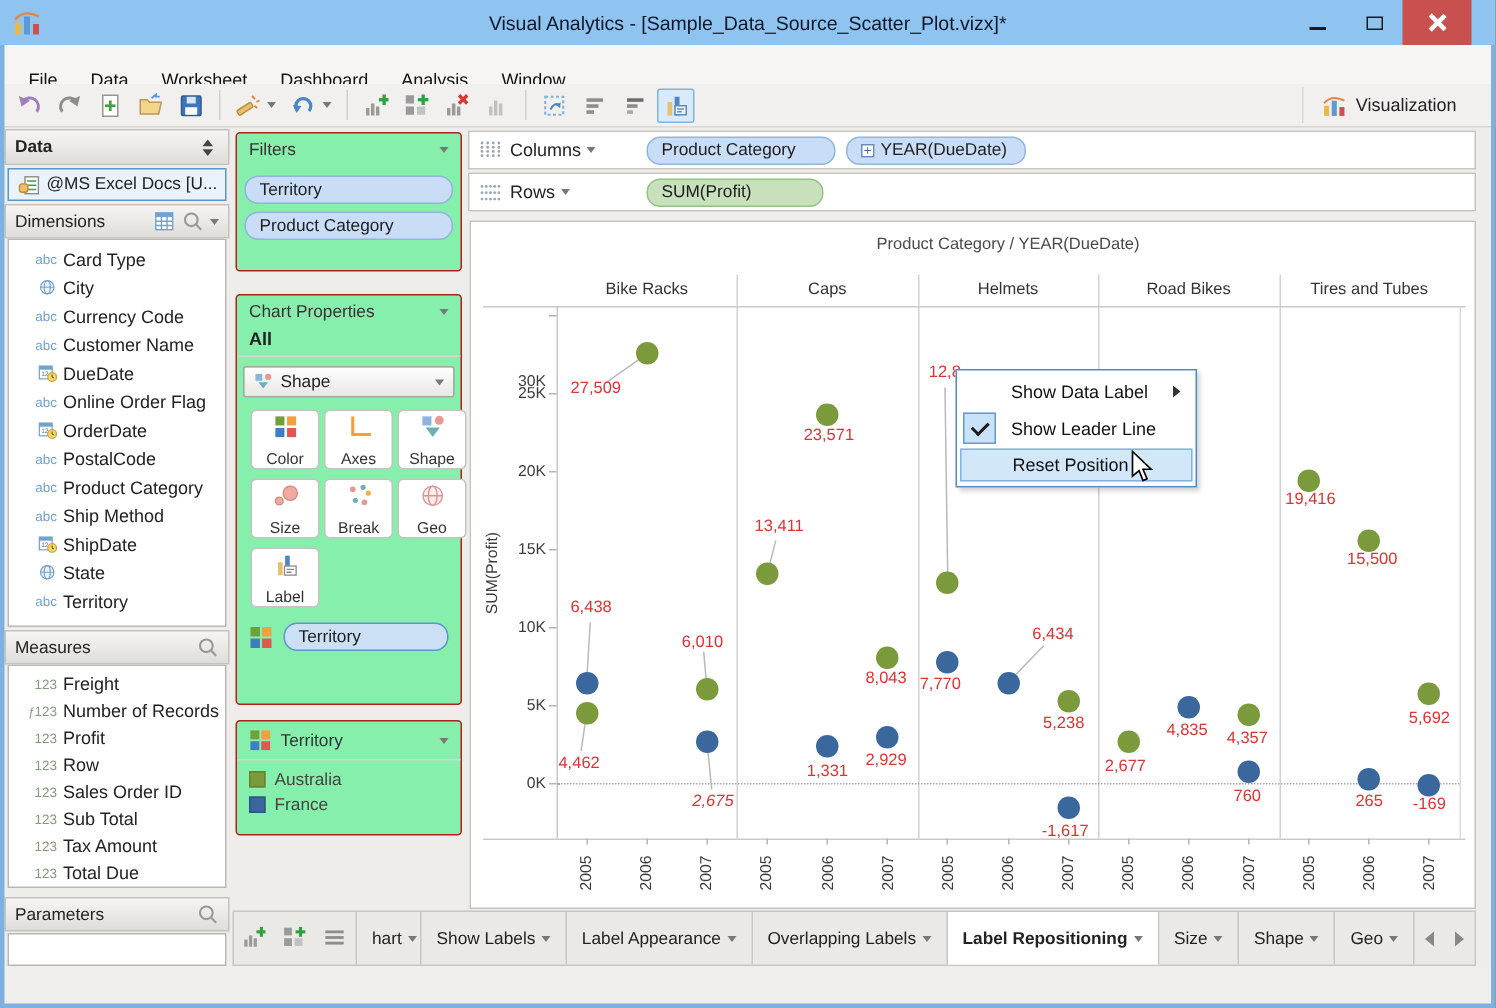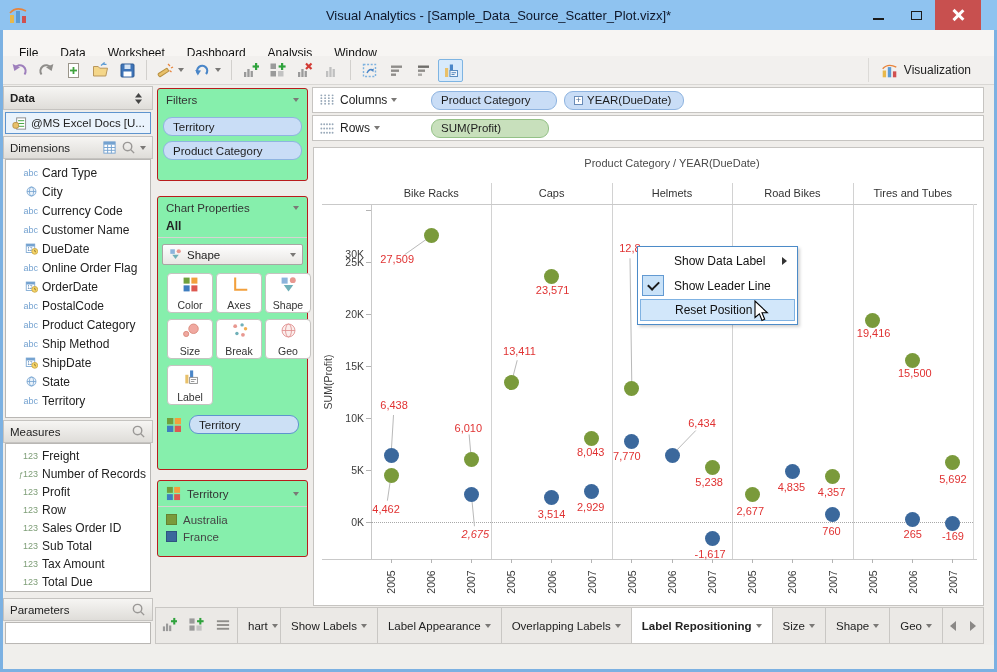--- a/index.html
+++ b/index.html
@@ -772,21 +772,21 @@
       <div class="dlabel" style="left: 34.0667px; top: 354.595px; color: rgb(224, 50, 50);">4,462</div>
       <div class="dot" style="left: 149.833px; top: 303.996px; background: rgb(122, 154, 59);"></div>
       <div class="dlabel" style="left: 116.333px; top: 274px; color: rgb(224, 50, 50);">6,010</div>
       <div class="dot" style="left: 149.833px; top: 338.68px; background: rgb(59, 104, 156);"></div>
       <div class="dlabel" style="left: 123.333px; top: 380.18px; color: rgb(224, 50, 50); font-style: italic;">2,675</div>
       <div class="dot" style="left: 189.967px; top: 227.026px; background: rgb(122, 154, 59);"></div>
       <div class="dlabel" style="left: 167.467px; top: 196.526px; color: rgb(224, 50, 50);">13,411</div>
       <div class="dot" style="left: 230.1px; top: 121.362px; background: rgb(122, 154, 59);"></div>
       <div class="dlabel" style="left: 200.6px; top: 135.862px; color: rgb(224, 50, 50);">23,571</div>
       <div class="dot" style="left: 230.1px; top: 342.133px; background: rgb(59, 104, 156);"></div>
-      <div class="dlabel" style="left: 199.6px; top: 359.633px; color: rgb(224, 50, 50);">3,514</div>
+      <div class="dlabel" style="left: 199.6px; top: 359.633px; color: rgb(224, 50, 50);">1,331</div>
       <div class="dot" style="left: 270.233px; top: 282.853px; background: rgb(122, 154, 59);"></div>
       <div class="dlabel" style="left: 238.733px; top: 298.353px; color: rgb(224, 50, 50);">8,043</div>
       <div class="dot" style="left: 270.233px; top: 336.038px; background: rgb(59, 104, 156);"></div>
       <div class="dlabel" style="left: 238.733px; top: 352.538px; color: rgb(224, 50, 50);">2,929</div>
       <div class="dot" style="left: 310.367px; top: 232.86px; background: rgb(122, 154, 59);"></div>
       <div class="dlabel" style="left: 277.867px; top: 94.36px; color: rgb(224, 50, 50);">12,8</div>
       <div class="dot" style="left: 310.367px; top: 285.692px; background: rgb(59, 104, 156);"></div>
       <div class="dlabel" style="left: 274.867px; top: 302.192px; color: rgb(224, 50, 50);">7,770</div>
       <div class="dot" style="left: 350.5px; top: 299.586px; background: rgb(59, 104, 156);"></div>
       <div class="dlabel" style="left: 350px; top: 269.086px; color: rgb(224, 50, 50);">6,434</div>

